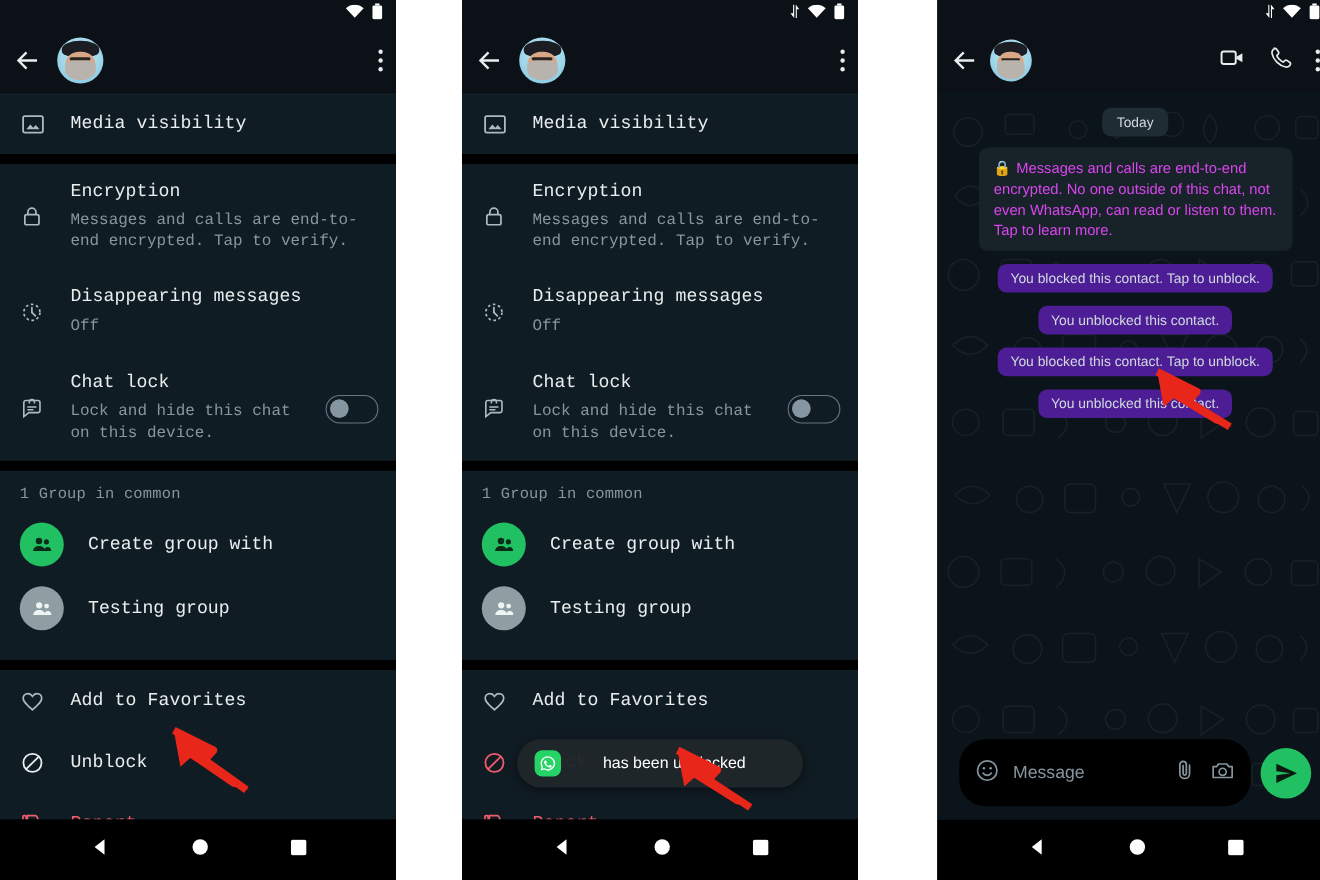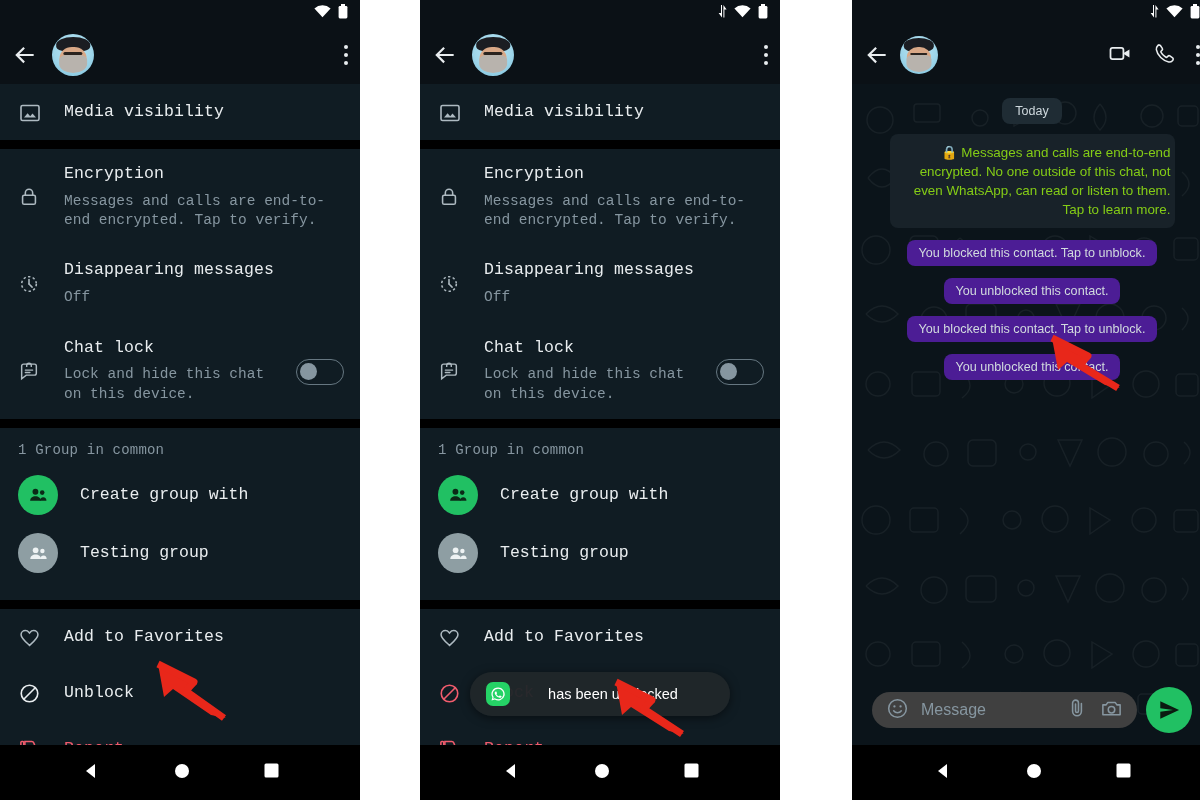--- a/index.html
+++ b/index.html
@@ -125,39 +125,39 @@
   .chat-pattern {
     position: absolute; inset: 0; opacity: .062; pointer-events: none;
   }
   .daypill {
     position: relative; z-index: 2;
     background: #1f2c34; color: #cfd9de; font-size: 12.5px;
     padding: 6px 13px; border-radius: 8px; align-self: center;
   }
   .encbubble {
     position: relative; z-index: 2;
-    background: #182229; color: #84cc16; font-size: 13.4px; line-height: 1.42;
-    padding: 9px 4px; border-radius: 8px; text-align: right;
+    background: #182229; color: #d946ef; font-size: 13.4px; line-height: 1.42;
+    padding: 9px 14px; border-radius: 8px; text-align: left;
     max-width: 285px; align-self: center;
   }
   .syspill {
     position: relative; z-index: 2;
     background: #4c1d95; color: #d1dade; font-size: 12.6px;
     padding: 6px 12px; border-radius: 8px; align-self: center;
     margin-top: 2px;
   }
   .chat-spacer { flex: 1 1 auto; }
 
   .composer {
     position: relative; z-index: 3;
     width: 100%; display: flex; align-items: center; gap: 9px;
     padding: 0 8px 12px 8px;
   }
   .inputbar {
-    flex: 1 1 auto; height: 36px; border-radius: 24px; background: #404040;
+    flex: 1 1 auto; height: 61px; border-radius: 24px; background: #000000;
     display: flex; align-items: center; padding: 0 14px; gap: 12px;
   }
   .inputbar .msgtext { flex: 1 1 auto; color: #8696a0; font-size: 16px; }
   .sendbtn {
     width: 46px; height: 46px; border-radius: 50%; background: #21c063;
     display: flex; align-items: center; justify-content: center; flex: 0 0 46px;
   }
 
   
   .navbar {

